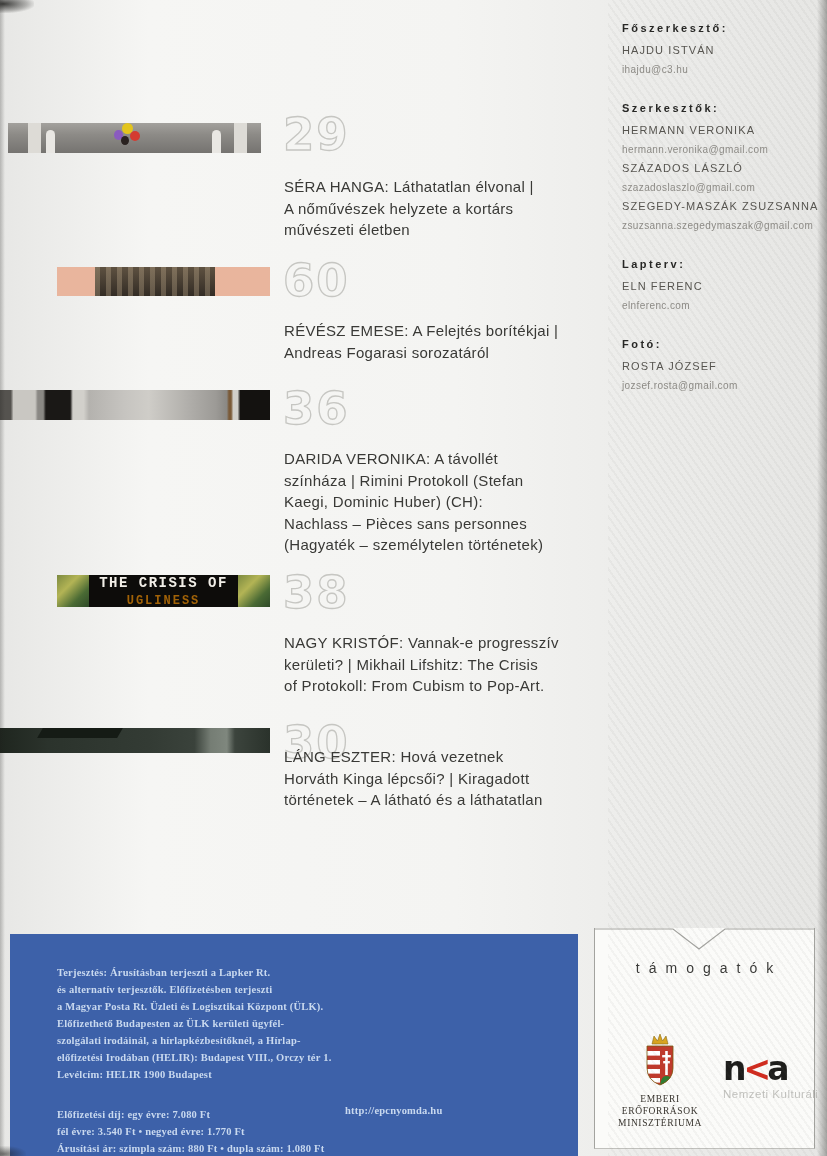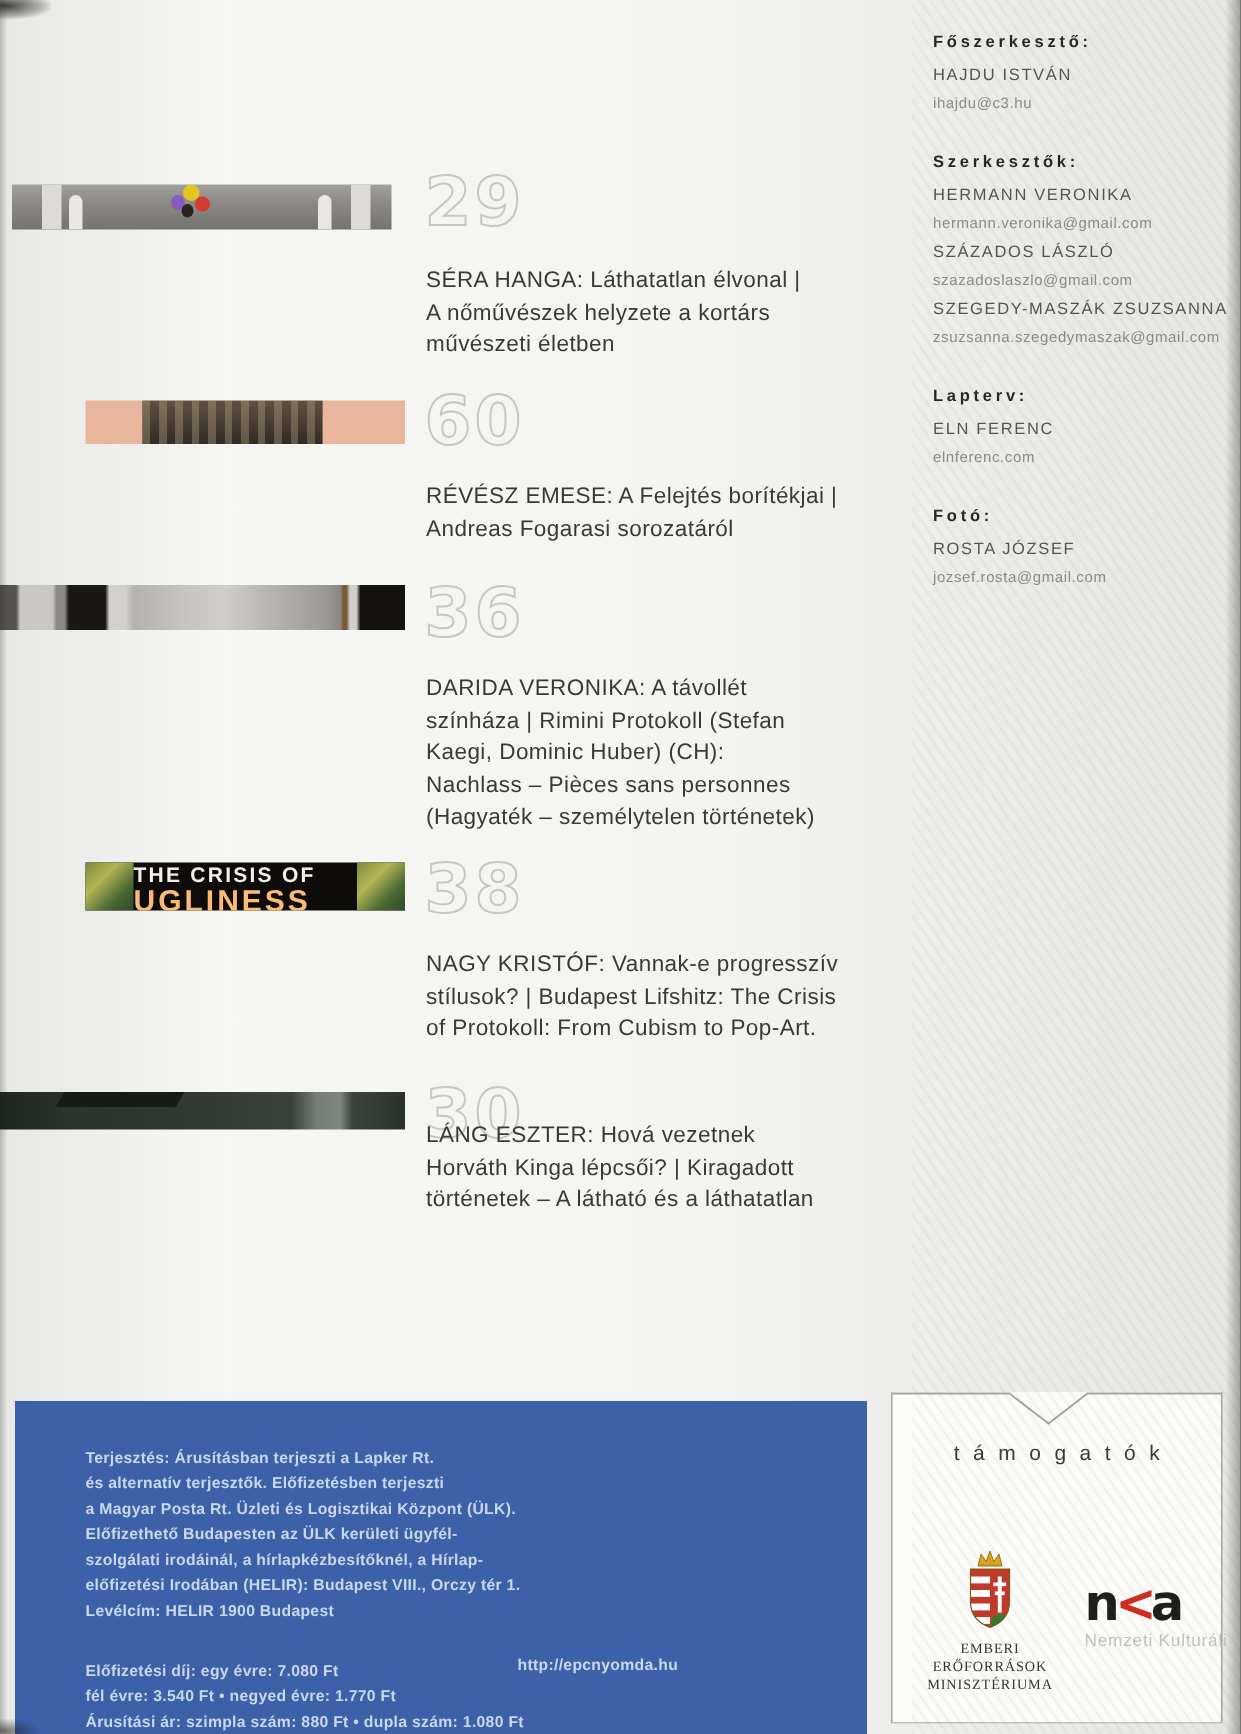--- a/index.html
+++ b/index.html
@@ -38,37 +38,37 @@
   .th32 .pic{position:absolute;left:38px;top:0;width:120px;height:29px;background:#433a31;
     background-image:repeating-linear-gradient(to right,rgba(190,170,140,0.35) 0 5px,rgba(0,0,0,0) 5px 11px),
       linear-gradient(to bottom,rgba(120,104,80,0.5),rgba(0,0,0,0.25));}
   .th36{left:0;top:390px;width:270px;height:30px;
     background:linear-gradient(to right,#55534f 0%,#55534f 4%,#c9c7c2 5%,#c9c7c2 13%,#8a8884 14%,#8a8884 16%,
     #1a1816 17%,#1a1816 26%,#d2d0cb 27%,#d2d0cb 31%,#b4b2ae 33%,#c6c4c0 46%,#cfcdc8 55%,#b0aeaa 70%,
     #9c9a96 80%,#8a8884 84%,#7a5a38 84.8%,#7a5a38 85.6%,#d0cec9 86.4%,#d0cec9 88%,#141210 89%,#141210 100%);}
   .th38{left:57px;top:575px;width:213px;height:32px;background:#0d0c0a;color:#f2efe8;}
   .th38 .frag{position:absolute;top:0;bottom:0;width:32px;
     background:linear-gradient(135deg,#7c8a40 0%,#b3b455 35%,#4a6a34 70%,#2e4a28 100%);}
-  .th38 .txt{position:absolute;left:32px;right:32px;top:0;height:40px;text-align:left;
-    font-family:Liberation Sans, sans-serif;font-weight:700;}
+  .th38 .txt{position:absolute;left:32px;right:32px;top:0;height:40px;text-align:center;
+    font-family:Liberation Mono, monospace;font-weight:700;}
   .th38 .l1{font-size:14px;letter-spacing:1.5px;line-height:17px;}
-  .th38 .l2{font-size:20px;letter-spacing:2px;line-height:18px;color:#fdba74;}
+  .th38 .l2{font-size:12px;letter-spacing:2px;line-height:18px;color:#a16207;}
   .th42{left:0;top:728px;width:270px;height:25px;
     background:linear-gradient(to right,#1f261f 0%,#2b332c 18%,#333b34 55%,#3a423b 72%,#757d74 78%,#7f877e 84%,#3c443d 87%,#2a322b 100%);}
   .th42 .wedge{position:absolute;left:40px;top:0;width:80px;height:10px;background:#151b15;transform:skewX(-30deg);}
 
   
   .masthead{position:absolute;left:622px;top:22px;width:200px;color:#4c4a47;}
   .mh-label{font-size:11px;font-weight:700;letter-spacing:2.5px;color:#262624;margin:0 0 7px 0;}
   .mh-name{font-size:11px;letter-spacing:1.1px;color:#56544f;line-height:19px;}
   .mh-mail{font-size:10px;letter-spacing:0.4px;color:#8d8b86;line-height:19px;}
   .mh-block{margin-bottom:23px;}
 
   
-  .imprint{position:absolute;left:10px;top:934px;width:568px;height:222px;background:#3d61a9;color:#c9d9ef;}
+  .imprint{position:absolute;left:10px;top:934px;width:568px;height:222px;background:#3d61a9;color:#c9d9ef;font-family:Liberation Serif, serif;}
   .imprint p{margin:0;font-size:10.5px;font-weight:700;line-height:17px;letter-spacing:0.2px;white-space:pre-line;}
   .imp-dist{position:absolute;left:47px;top:30px;width:312px;}
   .imp-price{position:absolute;left:47px;top:172px;width:320px;}
   .imp-print{position:absolute;left:335px;top:116px;width:220px;}
   .imp-url{position:absolute;left:335px;top:168px;width:220px;}
 
   
   .sponsors{position:absolute;left:594px;top:928px;width:219px;height:220px;background:#fbfbf9;
     border-left:1px solid #a3a39f;border-right:1px solid #a3a39f;border-bottom:1px solid #c0c0bc;}
   .sp-notch{position:absolute;left:0;top:0;width:219px;height:24px;}
@@ -124,21 +124,21 @@
     <div class="thumb th38">
       <div class="frag" style="left:0"></div>
       <div class="frag" style="right:0"></div>
       <div class="txt">
         <div class="l1">THE CRISIS OF</div>
         <div class="l2">UGLINESS</div>
       </div>
     </div>
     <div class="toc-num" style="top:570px">38</div>
     <div class="toc-title" style="top:632px"><span>NAGY KRISTÓF: Vannak-e progresszív
-stílusok? | Budapest Lifshitz: </span><span class="it">The Crisis
+kerületi? | Mikhail Lifshitz: </span><span class="it">The Crisis
 of Protokoll: From Cubism to Pop-Art.</span><span></span></div>
 
     <div class="thumb th42">
       <div class="wedge"></div>
     </div>
     <div class="toc-num" style="top:720px">30</div>
     <div class="toc-title" style="top:746px"><span>LÁNG ESZTER: Hová vezetnek
 Horváth Kinga lépcsői? | </span><span class="it">Kiragadott
 történetek – A látható és a láthatatlan</span><span></span></div>
 

